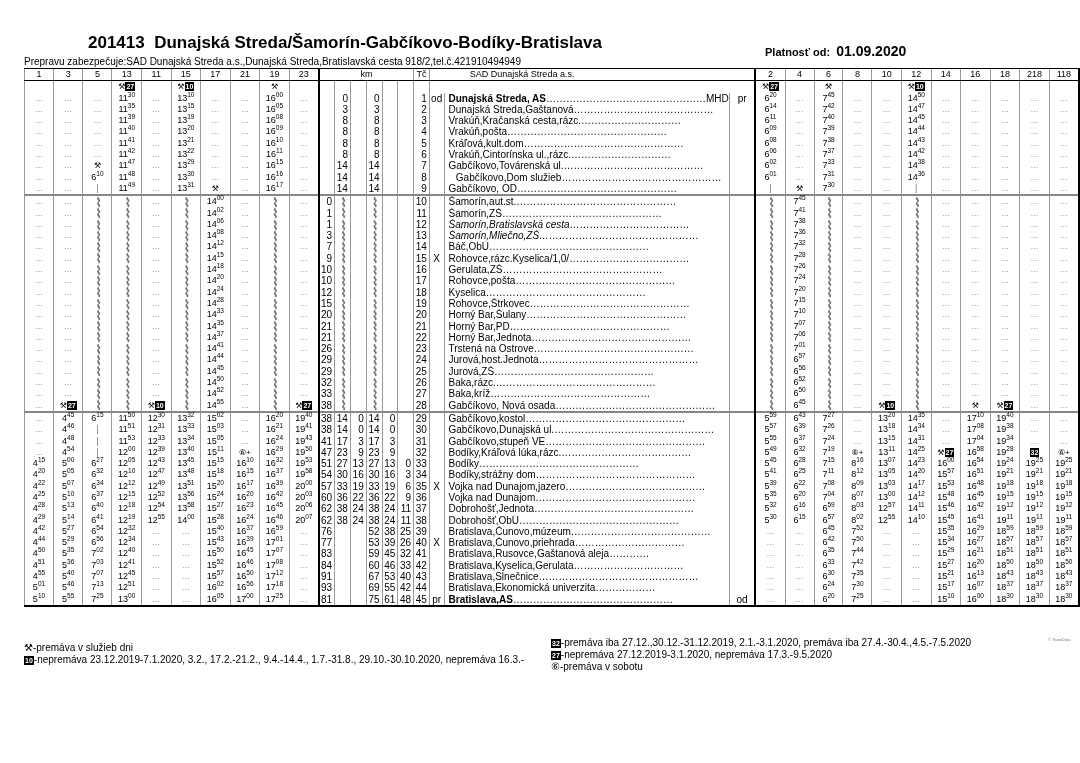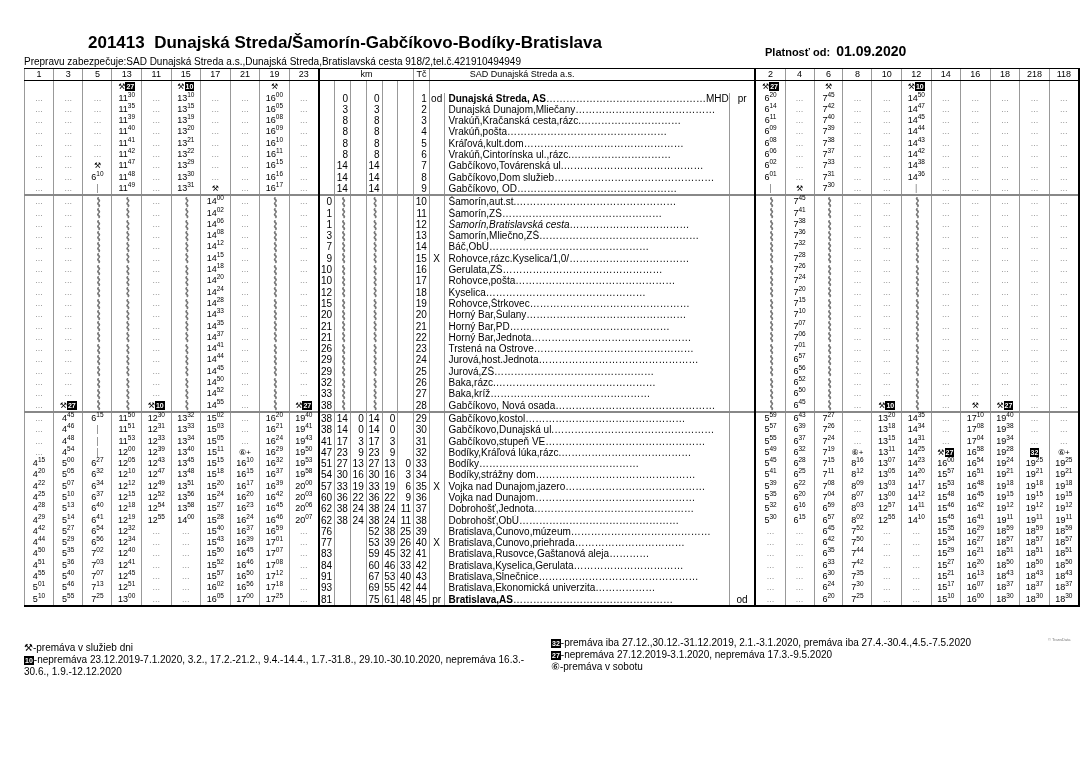--- a/index.html
+++ b/index.html
@@ -178,21 +178,21 @@
         <td class="t">16<sup>05</sup></td>
         <td class="dots">…</td>
         <td class="km thick-l"></td>
         <td class="km">3</td>
         <td class="km"></td>
         <td class="km">3</td>
         <td class="km"></td>
         <td class="km"></td>
         <td class="tc">2</td>
         <td class="flag"></td>
-        <td class="stop" style="overflow: hidden;"><span>Dunajská Dunajom,Mliečany</span><span class="dotfill">……………………………………</span></td>
+        <td class="stop" style="overflow: hidden;"><span>Dunajská Streda,Gaštanová</span><span class="dotfill">……………………………………</span></td>
         <td class="flag"></td>
         <td class="t thick-l">6<sup>14</sup></td>
         <td class="dots">…</td>
         <td class="t">7<sup>42</sup></td>
         <td class="dots">…</td>
         <td class="dots">…</td>
         <td class="t">14<sup>47</sup></td>
         <td class="dots">…</td>
         <td class="dots">…</td>
         <td class="dots">…</td>
@@ -376,21 +376,21 @@
         <td class="t">16<sup>16</sup></td>
         <td class="dots">…</td>
         <td class="km thick-l"></td>
         <td class="km">14</td>
         <td class="km"></td>
         <td class="km">14</td>
         <td class="km"></td>
         <td class="km"></td>
         <td class="tc">8</td>
         <td class="flag"></td>
-        <td class="stop" style="overflow: hidden;"><span>Gabčíkovo,Dom služieb</span><span class="dotfill">…………………………………………</span></td>
+        <td class="stop" style="overflow: hidden; text-align: center;"><span>Gabčíkovo,Dom služieb</span><span class="dotfill">…………………………………………</span></td>
         <td class="flag"></td>
         <td class="t thick-l">6<sup>01</sup></td>
         <td class="dots">…</td>
         <td class="t">7<sup>31</sup></td>
         <td class="dots">…</td>
         <td class="dots">…</td>
         <td class="t">14<sup>36</sup></td>
         <td class="dots">…</td>
         <td class="dots">…</td>
         <td class="dots">…</td>
@@ -541,21 +541,21 @@
         <td class="t wave" style="writing-mode: vertical-rl;">〰</td>
         <td class="dots">…</td>
         <td class="km thick-l">3</td>
         <td class="t wave" style="writing-mode: vertical-rl;">〰</td>
         <td class="km"></td>
         <td class="t wave" style="writing-mode: vertical-rl;">〰</td>
         <td class="km"></td>
         <td class="km"></td>
         <td class="tc">13</td>
         <td class="flag"></td>
-        <td class="stop" style="overflow: hidden;"><span>Šamorín,Mliečno,ZŠ</span><span class="dotfill">…………………………………………</span></td>
+        <td class="stop" style="overflow: hidden; font-style: italic;"><span>Šamorín,Mliečno,ZŠ</span><span class="dotfill">…………………………………………</span></td>
         <td class="flag"></td>
         <td class="t wave thick-l" style="writing-mode: vertical-rl;">〰</td>
         <td class="t">7<sup>36</sup></td>
         <td class="t wave" style="writing-mode: vertical-rl;">〰</td>
         <td class="dots">…</td>
         <td class="dots">…</td>
         <td class="t wave" style="writing-mode: vertical-rl;">〰</td>
         <td class="dots">…</td>
         <td class="dots">…</td>
         <td class="dots">…</td>
@@ -1617,20 +1617,19 @@
         <td class="t">18<sup>30</sup></td>
         <td class="t">18<sup>30</sup></td>
         <td class="t thick-r">18<sup>30</sup></td>
       </tr>
     </tbody>
 </table>
 
 <div class="legend" style="left:24px;top:642px;" id="legL">
     <div><span>⚒</span><span>-premáva v služieb dni</span></div>
     <div><span class="badge">10</span><span>-nepremáva 23.12.2019-7.1.2020, 3.2., 17.2.-21.2., 9.4.-14.4., 1.7.-31.8., 29.10.-30.10.2020, nepremáva 16.3.-</span></div>
-    <div><span>30.6., 1.9.-12.12.2020</span></div>
   </div>
 <div class="legend" style="left:551px;top:637px;" id="legR">
     <div><span class="badge">32</span><span>-premáva iba 27.12.,30.12.-31.12.2019, 2.1.-3.1.2020, premáva iba 27.4.-30.4.,4.5.-7.5.2020</span></div>
     <div><span class="badge">27</span><span>-nepremáva 27.12.2019-3.1.2020, nepremáva 17.3.-9.5.2020</span></div>
     <div><span>⑥</span><span>-premáva v sobotu</span></div>
   </div>
 <div class="copy">© TransData</div>
 
 </body></html>

